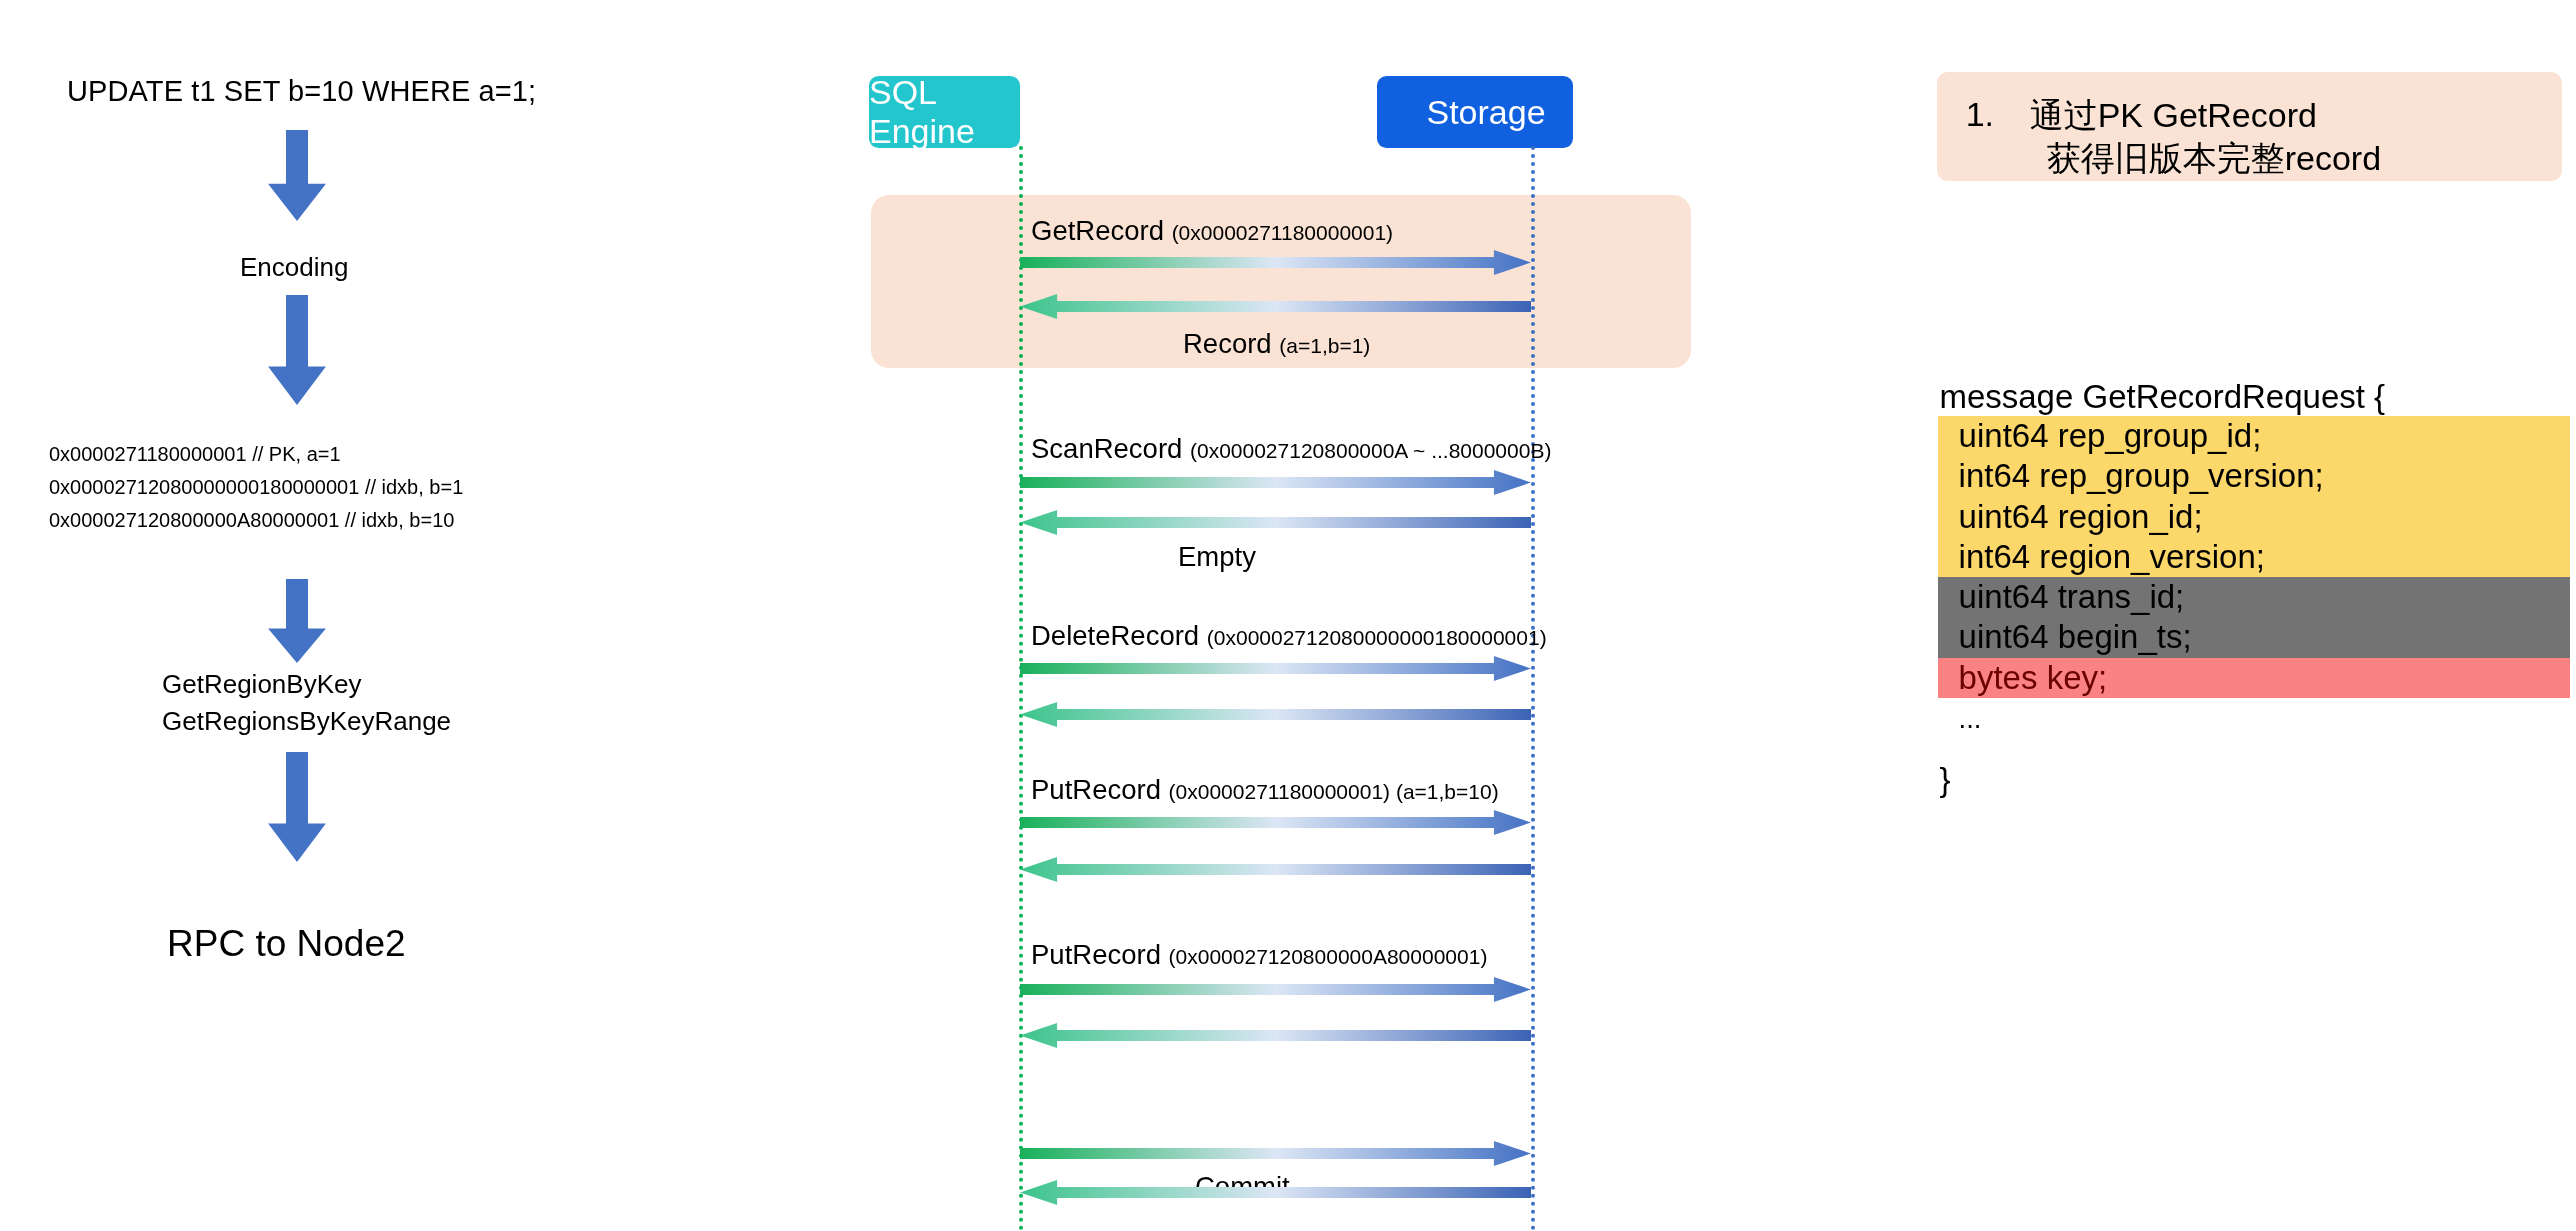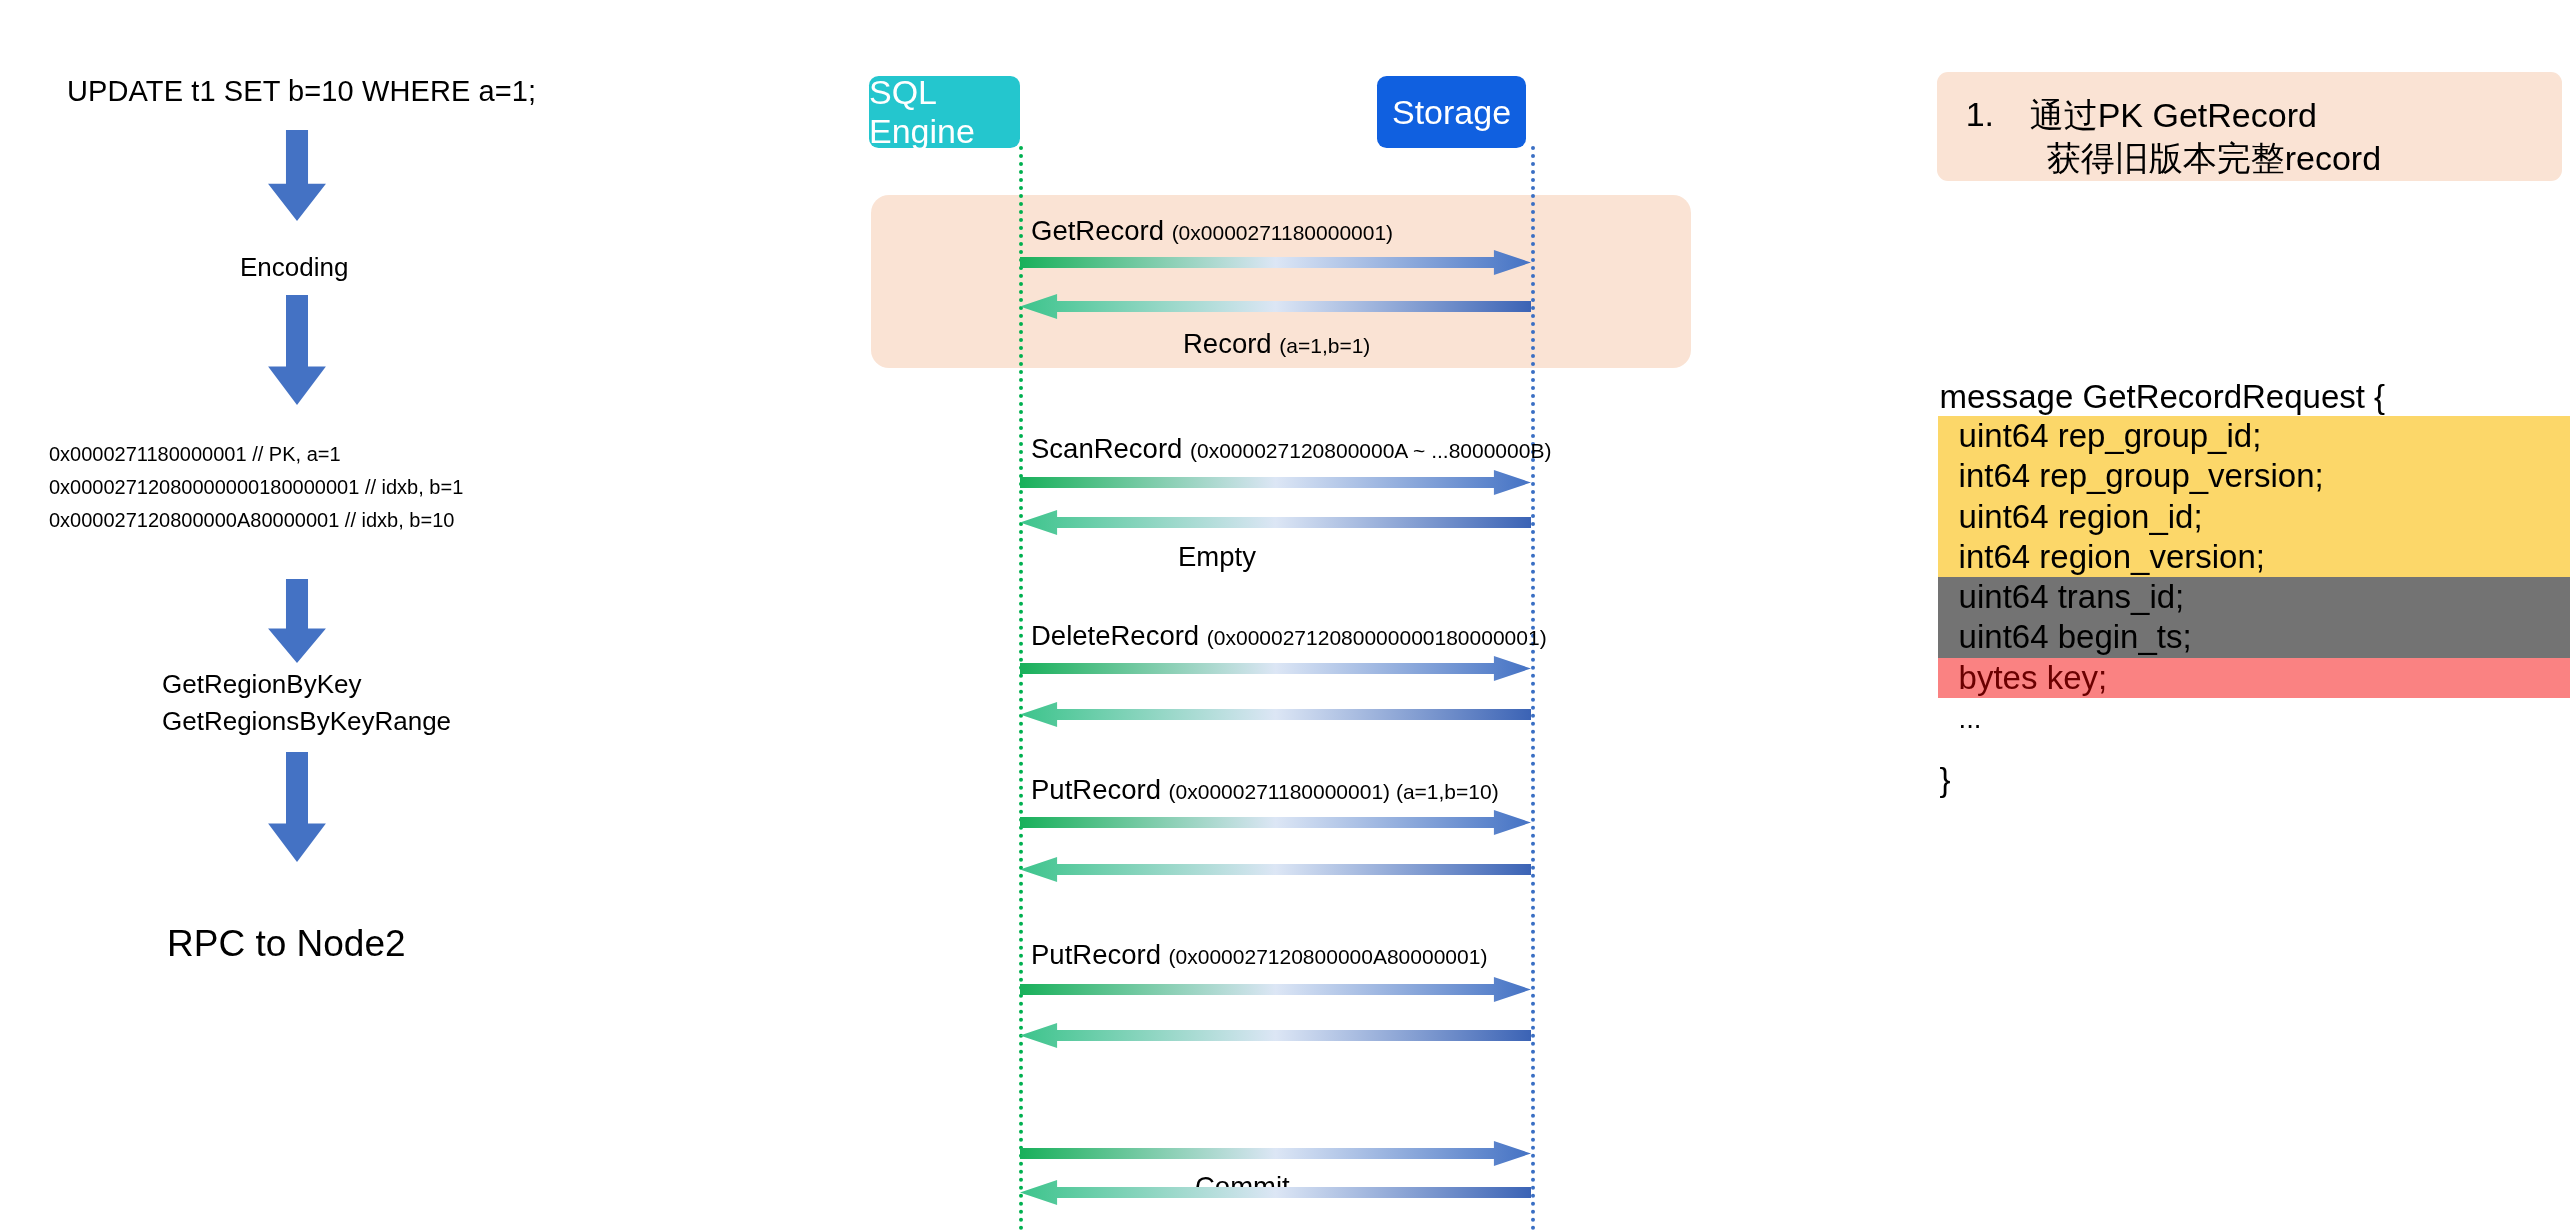--- a/index.html
+++ b/index.html
@@ -21,21 +21,21 @@
   .down-arrow svg{display:block;}
 
   
   #sequence-diagram{left:852px;top:0;width:1071px;height:1231px;}
 
   .actor-box{
     position:absolute;border-radius:9.6px;display:flex;
     align-items:center;justify-content:center;color:#fff;font-size:34px;
   }
   #actor-sql{left:17px;top:76px;width:151px;height:72px;background:#24C6CE;}
-  #actor-storage{left:525px;top:76px;width:149px;height:72px;background:#1060E0;}
+  #actor-storage{left:525px;top:76px;width:174px;height:72px;background:#1060E0;padding-left:22px;}
 
   .lifeline{position:absolute;width:0;border-left:4.8px dotted;}
   #lifeline-sql{left:167px;top:146px;height:1085px;border-color:#00B050;}
   #lifeline-storage{left:679px;top:146px;height:1085px;border-color:#3A6FC4;}
 
   .highlight-band{
     position:absolute;left:19px;top:195px;width:820px;height:173px;
     background:#FAE3D4;border-radius:18px;
   }
 

